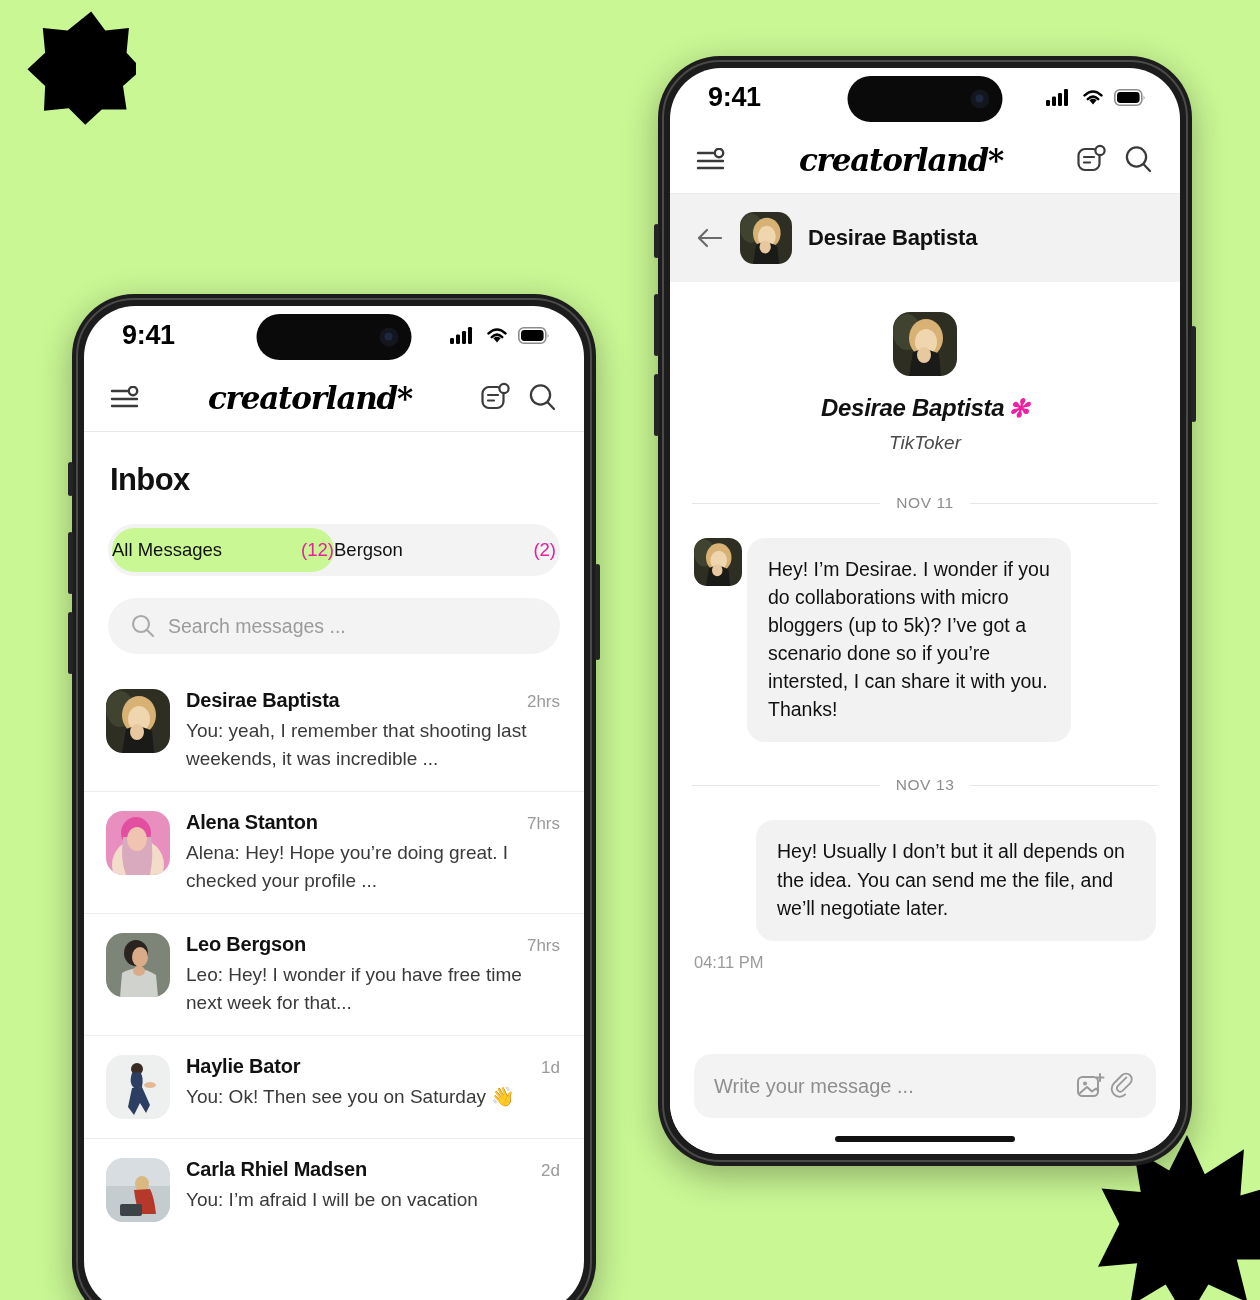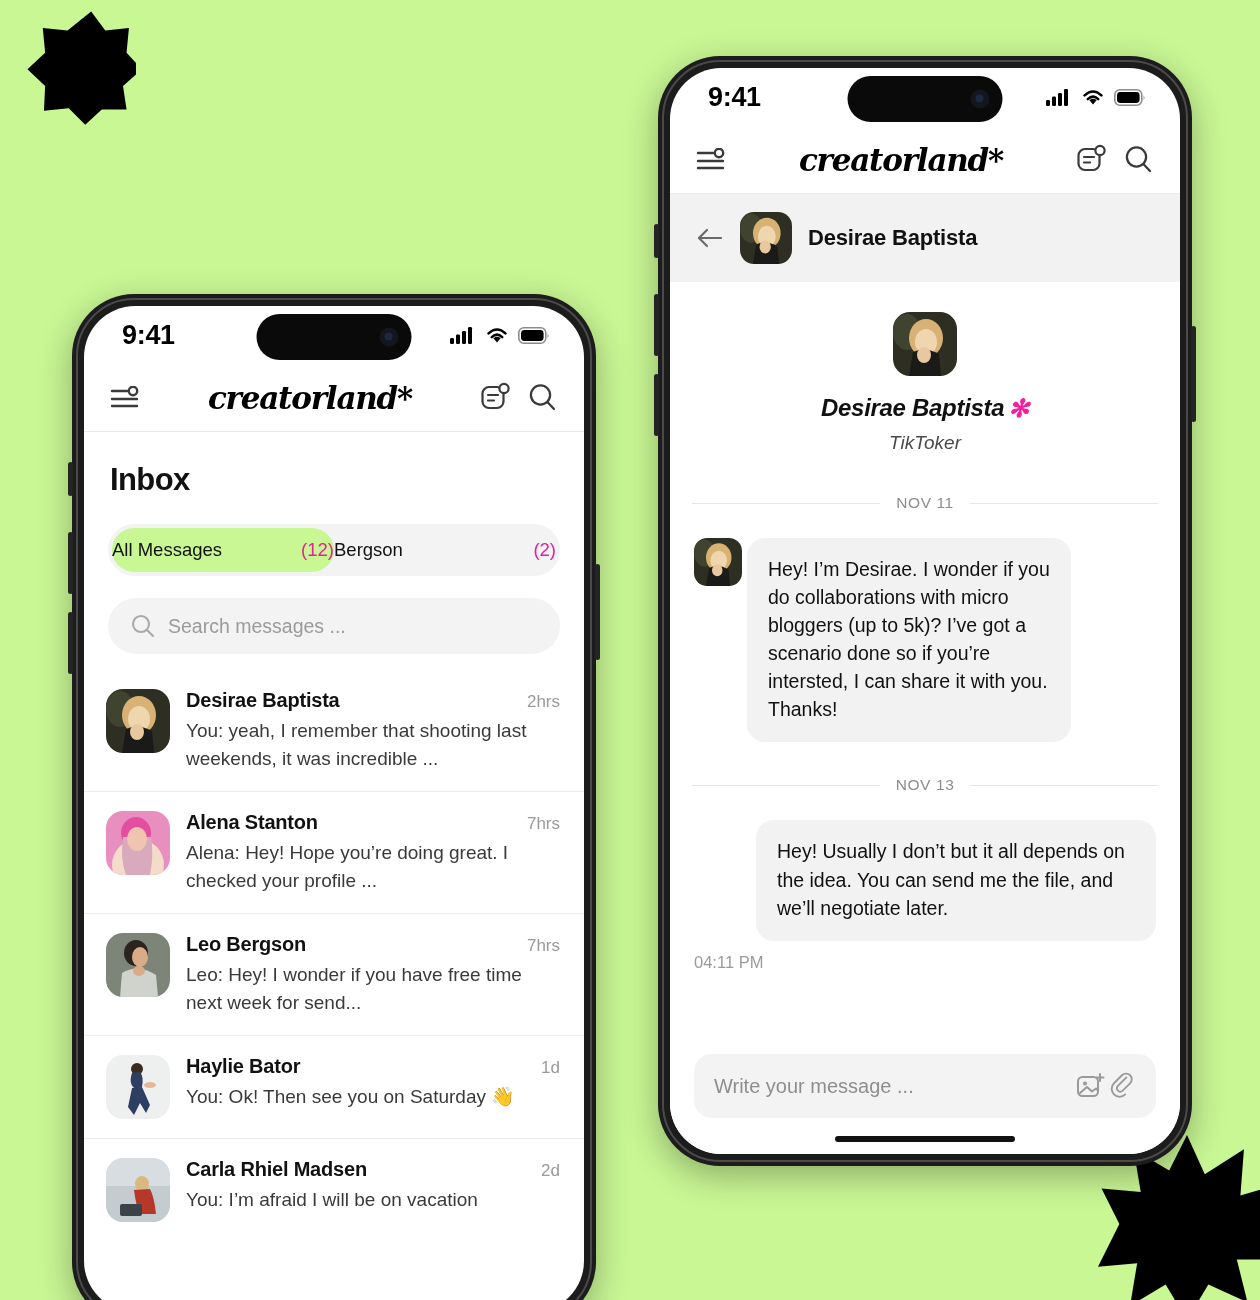--- a/index.html
+++ b/index.html
@@ -466,21 +466,21 @@
             <ellipse cx="34" cy="24" rx="8" ry="10" fill="#d9ab88"></ellipse>
             <path d="M16 40 Q32 30 50 42 L52 64 L14 64 Z" fill="#cfd2cd"></path>
             <ellipse cx="33" cy="38" rx="6" ry="5" fill="#d9ab88"></ellipse>
           </svg>
         </div>
         <div class="msg-body">
           <div class="msg-top">
             <span class="msg-name">Leo Bergson</span>
             <span class="msg-time">7hrs</span>
           </div>
-          <div class="msg-preview">Leo: Hey! I wonder if you have free time next week for send...</div>
+          <div class="msg-preview">Leo: Hey! I wonder if you have free time next week for that...</div>
         </div>
       </div>
 
       <div class="msg-row">
         <div class="avatar">
           <svg viewBox="0 0 64 64" width="64" height="64">
             <rect width="64" height="64" fill="#eef0f0"></rect>
             <ellipse cx="31" cy="14" rx="6" ry="6" fill="#3b2a22"></ellipse>
             <path d="M26 18 Q22 30 30 34 L36 32 Q38 22 34 17 Z" fill="#2c3f63"></path>
             <path d="M26 33 L22 52 L28 60 L34 48 L40 58 L44 50 L36 32 Z" fill="#2c3f63"></path>

